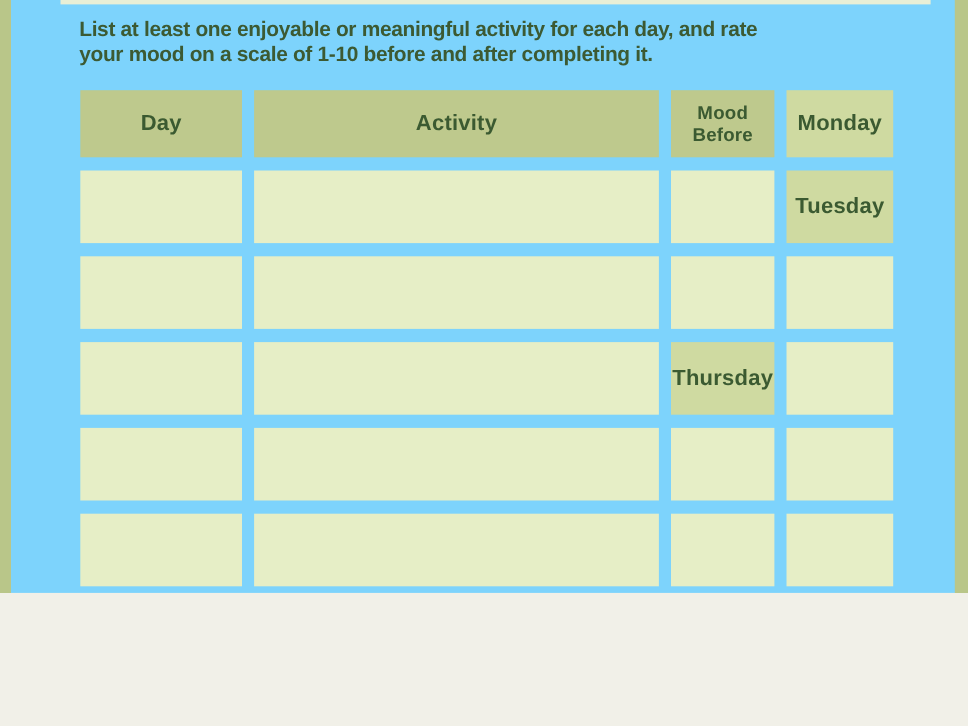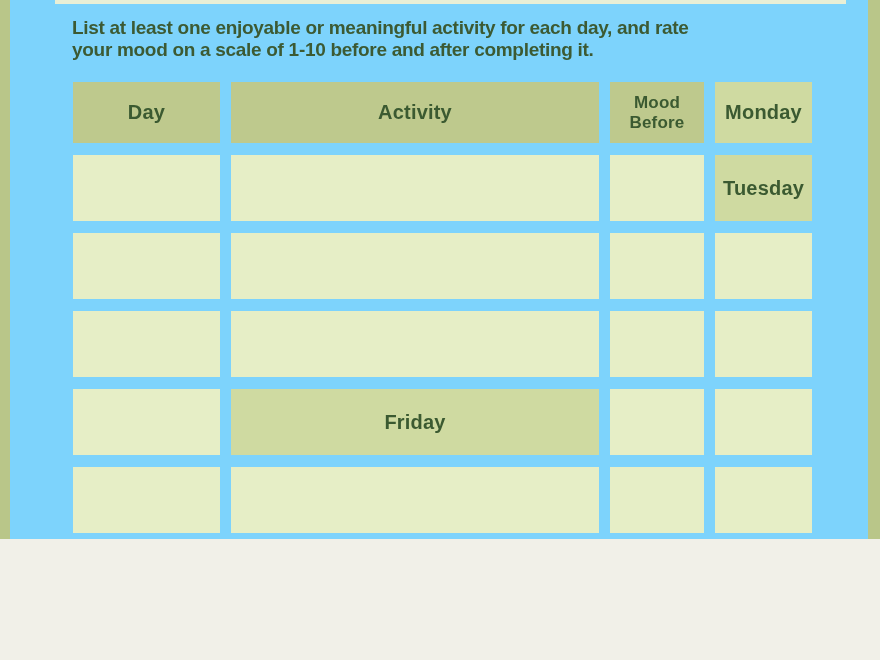--- a/index.html
+++ b/index.html
@@ -112,25 +112,25 @@
 
     <div class="cell day">Tuesday</div>
     <div class="cell blank"></div>
     <div class="cell blank"></div>
     <div class="cell blank"></div>
 
     <div class="cell blank"></div>
     <div class="cell blank"></div>
     <div class="cell blank"></div>
 
+    <div class="cell day">Thursday</div>
     <div class="cell blank"></div>
     <div class="cell blank"></div>
     <div class="cell blank"></div>
 
-    <div class="cell day">Friday</div>
     <div class="cell blank"></div>
     <div class="cell blank"></div>
     <div class="cell blank"></div>
 
     <div class="cell blank"></div>
     <div class="cell blank"></div>
     <div class="cell blank"></div>
 
     <div class="cell day">Sunday</div>
     <div class="cell blank"></div>

